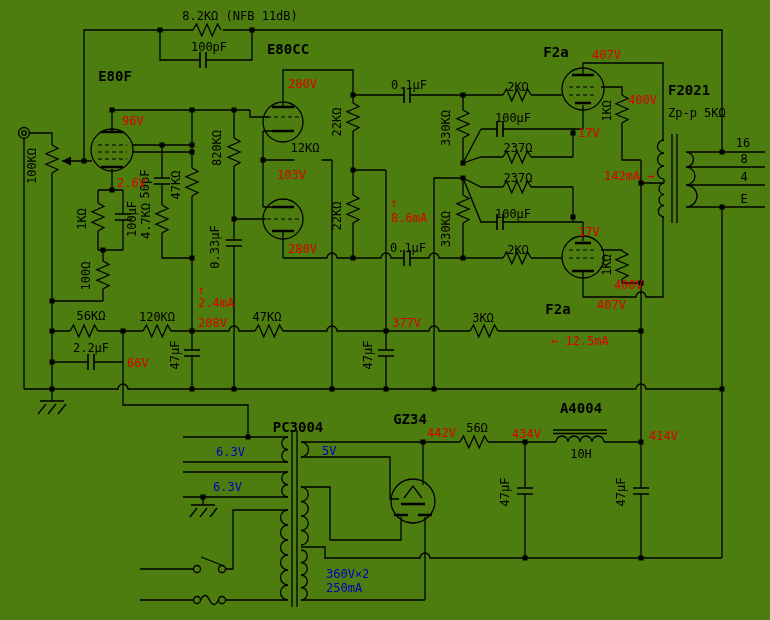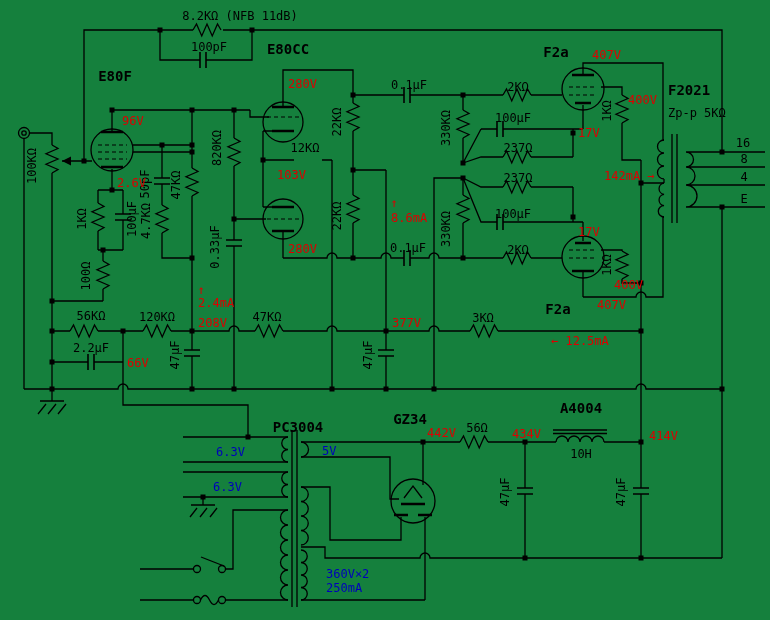--- a/index.html
+++ b/index.html
@@ -1,16 +1,16 @@
 <!DOCTYPE html>
 <html><head>
 <meta charset="utf-8">
 <style>
   html,body{margin:0;padding:0;background:#ffffff;}
-  #stage{position:relative;width:770px;height:620px;background:#15803d;overflow:hidden;}
+  #stage{position:relative;width:770px;height:620px;background:#4d7c0f;overflow:hidden;}
   svg{display:block;font-family:"DejaVu Sans Mono","Liberation Mono",monospace;}
   .wire{stroke:#000;stroke-width:1.3;fill:none;}
   .thick{stroke:#000;stroke-width:2.6;fill:none;}
   .dash{stroke:#000;stroke-width:1.2;fill:none;stroke-dasharray:4 3;}
   .lbl{font-size:12px;fill:#000;}
   .tube{font-size:14px;font-weight:bold;fill:#000;}
   .volt{font-size:12px;fill:#dd0000;}
   .wind{font-size:12px;fill:#0000bb;}
   .dot{fill:#000;stroke:none;}
 </style>

